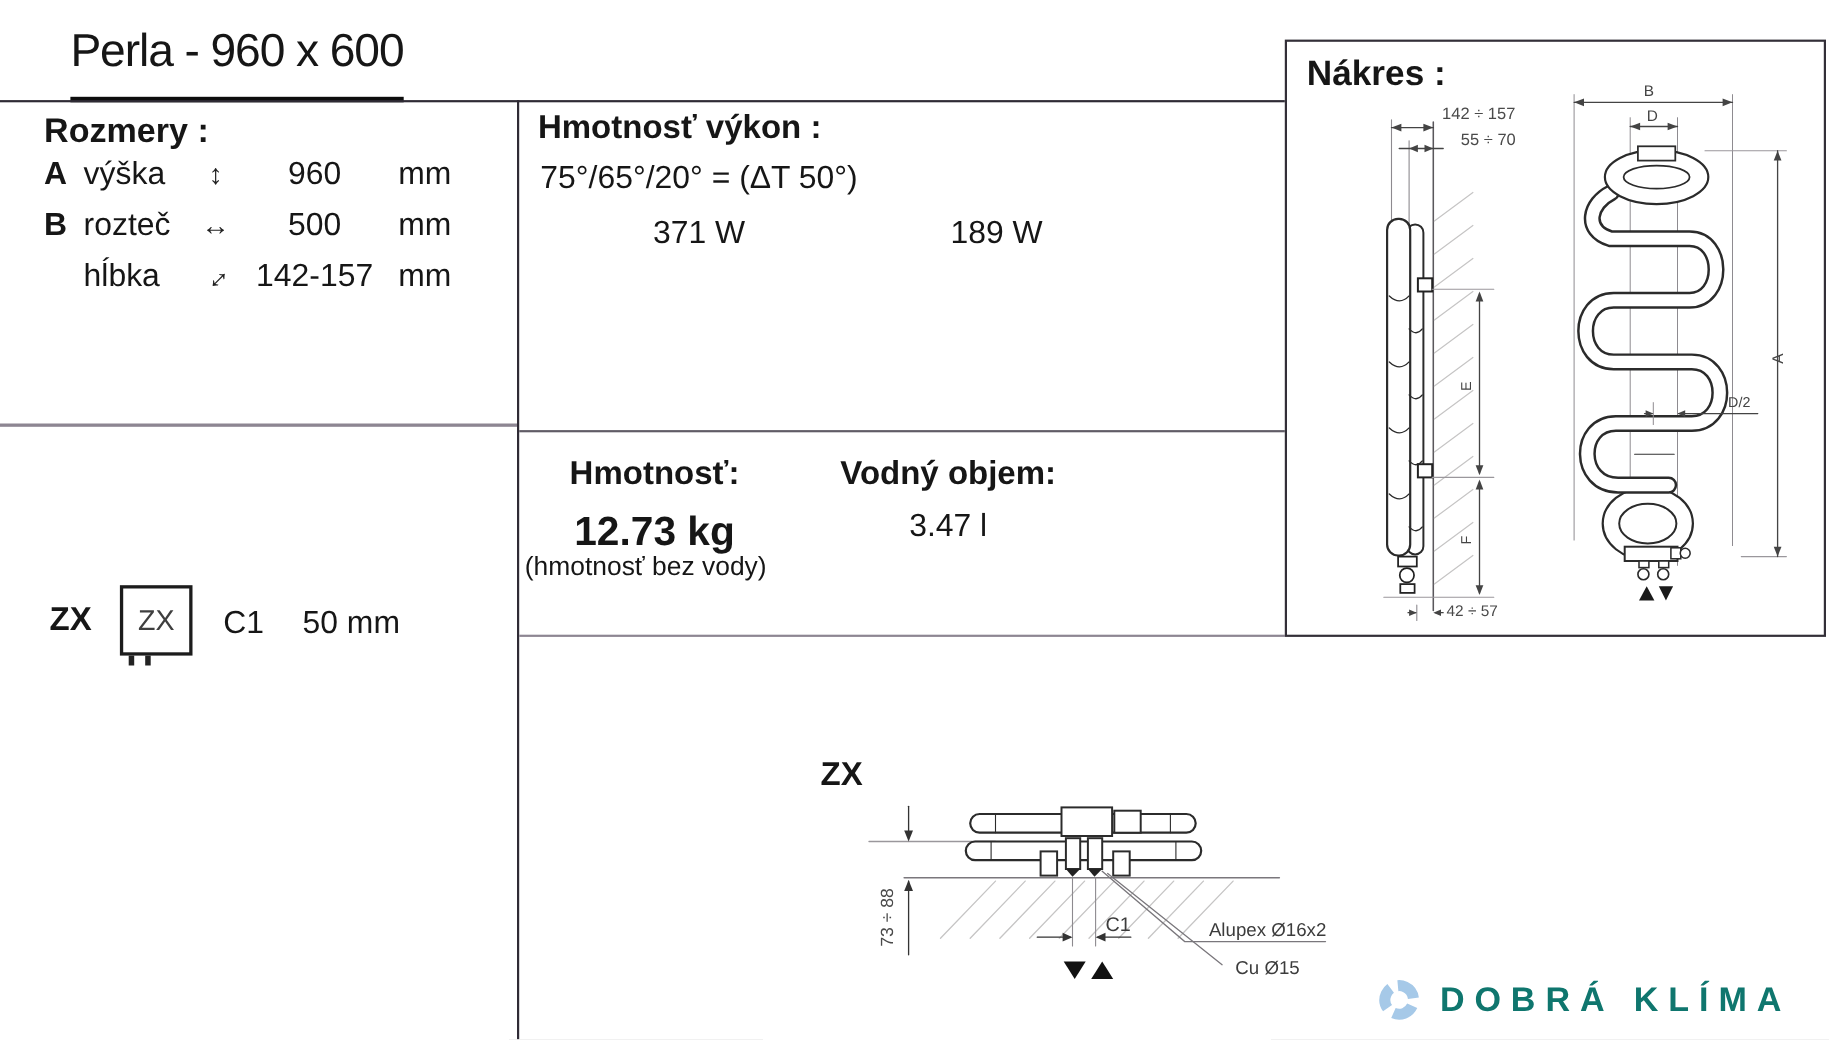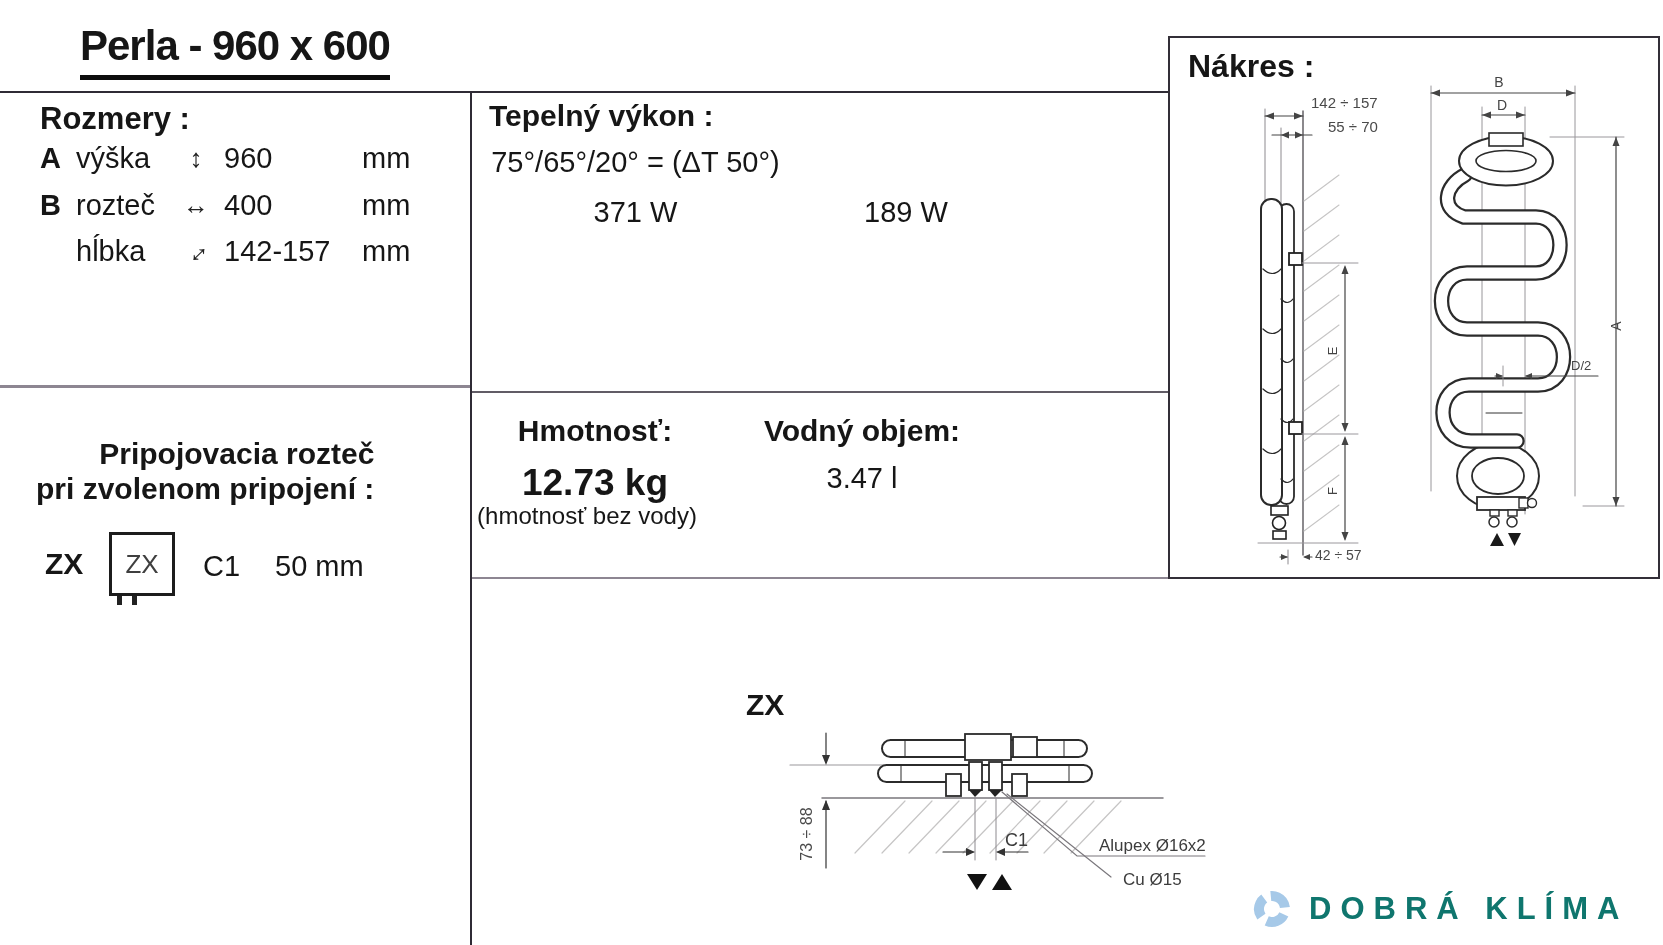--- a/index.html
+++ b/index.html
@@ -1,28 +1,28 @@
 <!DOCTYPE html>
 <html><head>
 <meta charset="utf-8">
 <style>
   html,body{margin:0;padding:0;background:#e8e8e8;}
   .page{position:relative;width:1663px;height:945px;background:#ffffff;overflow:hidden;
         font-family:"Liberation Sans","DejaVu Sans",sans-serif;color:#161616;}
   .abs{position:absolute;}
   .line{position:absolute;}
-  .title{position:absolute;left:80px;top:22px;font-size:42px;font-weight:700;letter-spacing:-1px;
-         padding-bottom:5px;border-bottom:5px solid #0d0d0d;}
+  .title{position:absolute;left:64px;top:22px;font-size:42px;font-weight:400;letter-spacing:-1px;
+         padding-bottom:18px;border-bottom:5px solid #0d0d0d;}
   .sec-h{position:absolute;font-weight:700;text-align:right;}
   .dim-row{position:absolute;display:flex;align-items:center;font-size:29px;}
   .dim-key{width:36px;font-weight:700;}
   .dim-label{width:92px;}
   .dim-icon{width:56px;text-align:center;font-size:26px;color:#222;}
   .rot45{display:inline-block;transform:rotate(-45deg);}
-  .dim-val{width:124px;text-align:left;}
+  .dim-val{width:124px;text-align:center;}
   .dim-unit{margin-left:14px;}
   .center{text-align:center;}
   .prip-box{position:absolute;left:109px;top:532px;width:60px;height:58px;border:3px solid #1c1c1c;
             display:flex;align-items:center;justify-content:center;font-size:26px;color:#3f3f3f;}
   .tick{position:absolute;width:5px;height:9px;background:#222;top:596px;}
   .nakres-box{position:absolute;left:1168px;top:36px;width:488px;height:539px;border:2px solid #332f38;background:#fff;}
   .logo{position:absolute;left:1251px;top:888px;display:flex;align-items:center;gap:16px;}
   .logo-text{font-size:31px;font-weight:700;letter-spacing:9px;color:#0f766e;}
   svg text{font-family:"Liberation Sans","DejaVu Sans",sans-serif;}
 </style>
@@ -44,40 +44,36 @@
     <span class="dim-key">A</span>
     <span class="dim-label">výška</span>
     <span class="dim-icon">↕</span>
     <span class="dim-val">960</span>
     <span class="dim-unit">mm</span>
   </div>
   <div class="dim-row" style="left:40px;top:189px;">
     <span class="dim-key">B</span>
     <span class="dim-label">rozteč</span>
     <span class="dim-icon">↔</span>
-    <span class="dim-val">400</span>
+    <span class="dim-val">500</span>
     <span class="dim-unit">mm</span>
   </div>
   <div class="dim-row" style="left:40px;top:235px;">
     <span class="dim-key"></span>
     <span class="dim-label">hĺbka</span>
     <span class="dim-icon"><span class="rot45">↔</span></span>
     <span class="dim-val">142-157</span>
     <span class="dim-unit">mm</span>
   </div>
 
-  <div class="sec-h" style="left:489px;top:99px;font-size:30px;">Tepelný výkon :</div>
+  <div class="sec-h" style="left:489px;top:99px;font-size:30px;">Hmotnosť výkon :</div>
   <div class="abs center" style="left:478px;top:146px;width:315px;font-size:29px;">75°/65°/20° = (ΔT 50°)</div>
   <div class="abs center" style="left:478px;top:196px;width:315px;font-size:29px;">371 W</div>
   <div class="abs center" style="left:756px;top:196px;width:300px;font-size:29px;">189 W</div>
 
-  <div class="sec-h" style="left:36px;top:436px;font-size:30px;line-height:1.17;">
-    <span style="display:block;">Pripojovacia rozteč</span>
-    <span style="display:block;">pri zvolenom pripojení :</span>
-  </div>
   <div class="abs" style="left:45px;top:547px;font-size:30px;font-weight:700;">ZX</div>
   <div class="prip-box">
     <span>ZX</span>
   </div>
   <div class="tick" style="left:117px;"></div>
   <div class="tick" style="left:132px;"></div>
   <div class="abs" style="left:203px;top:550px;font-size:29px;">C1</div>
   <div class="abs" style="left:275px;top:550px;font-size:29px;">50 mm</div>
 
   <div class="sec-h center" style="left:500px;top:414px;width:190px;font-size:30px;">Hmotnosť:</div>

